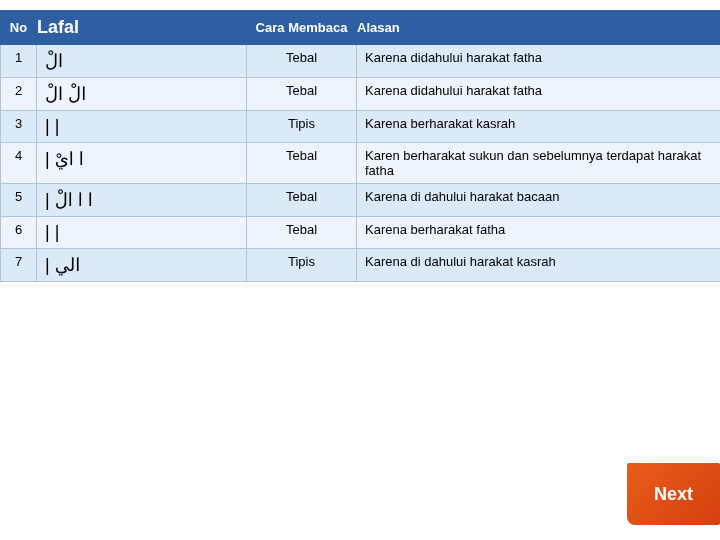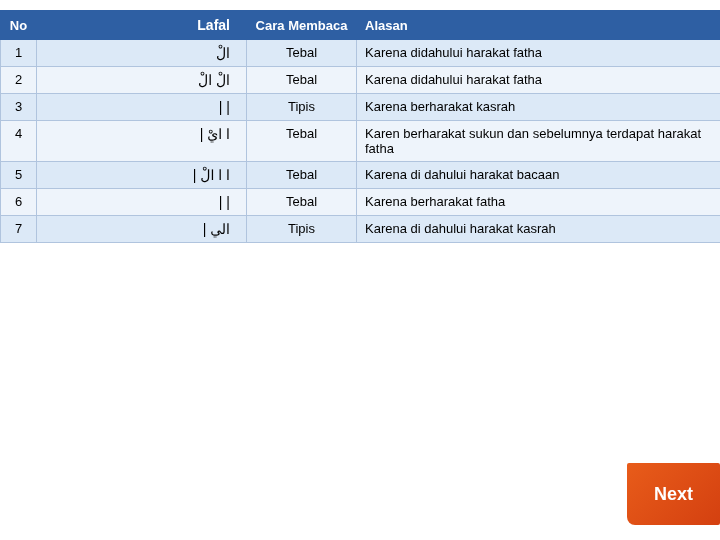--- a/index.html
+++ b/index.html
@@ -33,40 +33,40 @@
       color: #1a3a6b;
     }
     table {
       width: 100%;
       border-collapse: collapse;
       table-layout: fixed;
     }
     thead tr th {
       background-color: #2e5fa3;
       color: #fff;
-      padding: 6px 8px;
+      padding: 6px 0;
       text-align: center;
       font-size: 13px;
       font-weight: bold;
       border: 1px solid #2e5fa3;
     }
     tbody tr td {
       border: 1px solid #b0c4de;
       padding: 5px 8px;
       vertical-align: top;
       font-size: 13px;
     }
     tbody tr:nth-child(odd) td {
       background-color: #dce9f7;
     }
     tbody tr:nth-child(even) td {
       background-color: #eef4fb;
     }
     .col-no { width: 36px; text-align: center; }
-    .col-lafal { width: 210px; text-align: right; direction: rtl; font-size: 14px; padding-right: 16px; }
+    .col-lafal { width: 210px; text-align: left; direction: rtl; font-size: 18px; padding-right: 16px; }
     .col-cara { width: 110px; text-align: center; margin-top: 10px; }
     .col-alasan { width: 364px; text-align: left; }
     .next-btn {
       position: absolute;
       bottom: 15px;
       right: 0;
       width: 93px;
       height: 62px;
       background: linear-gradient(135deg, #e85c1a, #d44010);
       color: #fff;

